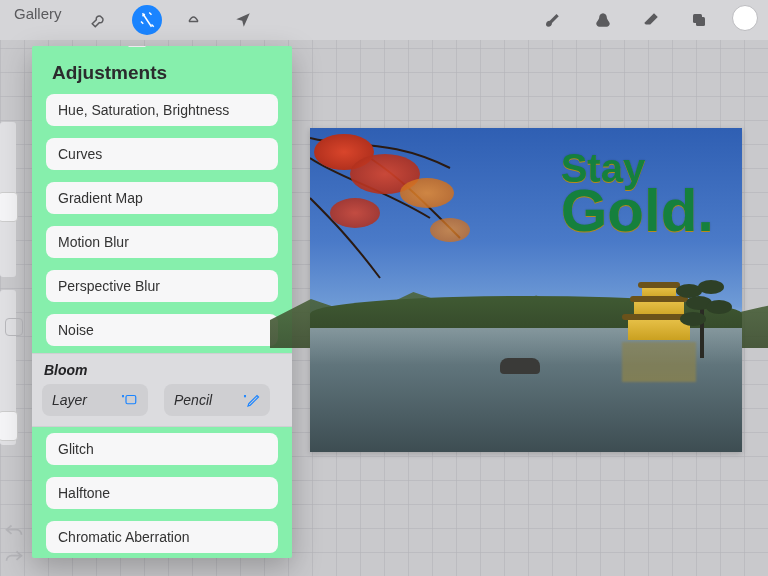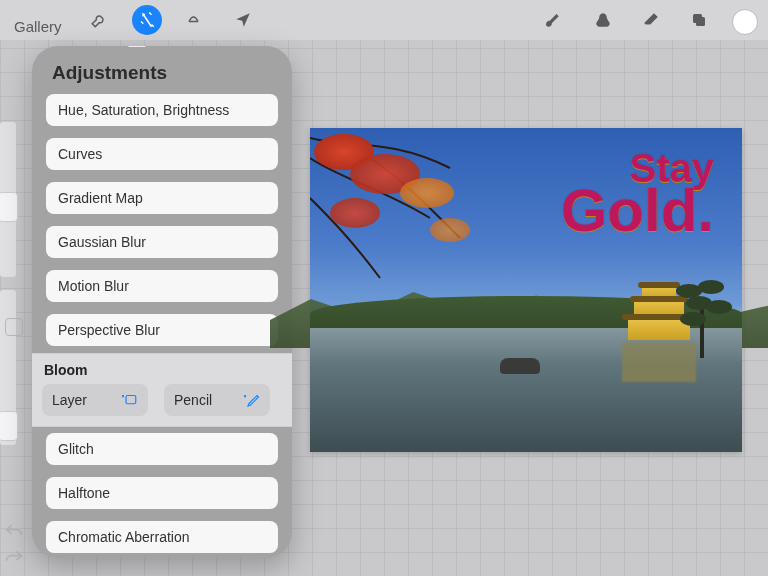--- a/index.html
+++ b/index.html
@@ -12,21 +12,21 @@
     background-size: 24px 24px;
     position: relative;
   }
 
   
   .topbar {
     position: absolute; top: 0; left: 0; right: 0; height: 40px;
     display: flex; align-items: center; padding: 0 10px;
     background: #d5d5d8;
   }
-  .topbar .left, .topbar .right { display: flex; align-items: flex-end; gap: 18px; }
+  .topbar .left, .topbar .right { display: flex; align-items: flex-start; gap: 18px; }
   .topbar .left { flex: 0 0 auto; }
   .topbar .spacer { flex: 1; }
   .gallery-label { font-size: 15px; color: #5a5a5d; font-weight: 500; padding: 0 4px; cursor: pointer; }
   .tb-btn { width: 30px; height: 30px; display:flex; align-items:center; justify-content:center; border-radius:50%; color:#5b5b5e; cursor:pointer; }
   .tb-btn.active { background:#1a84ff; color:#fff; }
   .tb-btn svg { width: 18px; height: 18px; }
   .color-swatch { width:26px; height:26px; border-radius:50%; background:#fff; border:1px solid #bcbcc0; cursor:pointer; }
 
   
   .side-slider { position:absolute; left:0; width:16px; background:#e0e0e3; border-radius:3px; }
@@ -35,37 +35,37 @@
   .side-slider .thumb { position:absolute; left:-2px; width:20px; height:30px; background:#f4f4f6; border:1px solid #ccc; border-radius:4px; }
   .side-slider.top .thumb { top:70px; }
   .side-slider.bot .thumb { bottom:4px; }
   .side-square { position:absolute; left:5px; top:318px; width:18px; height:18px; border:1.5px solid #b8b8bc; border-radius:4px; background:transparent; }
   .undo-redo { position:absolute; left:4px; bottom:12px; display:flex; flex-direction:column; gap:10px; color:#b5b5b9; }
   .undo-redo div { width:20px; height:16px; cursor:pointer; }
 
   
   .popover {
     position:absolute; left:32px; top:46px; width:260px; height:512px;
-    background:#a3a3a3; border-radius:26px; box-shadow:0 10px 30px rgba(0,0,0,.25);
+    background:#86efac; border-radius:2px; box-shadow:0 10px 30px rgba(0,0,0,.25);
     padding:10px 8px 8px 8px; overflow:hidden;
   }
   .popover::before {
     content:""; position:absolute; top:-8px; left:96px;
     border-left:9px solid transparent; border-right:9px solid transparent; border-bottom:9px solid #ececef;
   }
   .pop-title { font-size:19px; font-weight:700; color:#2b2b2d; padding:6px 12px 10px 12px; }
   .adj-list { display:flex; flex-direction:column; gap:11px; padding:0 6px; }
   .adj-item {
     background:#f7f7f8; border-radius:8px; padding:8px 12px; font-size:14px; color:#333;
     margin-bottom:1px; cursor:pointer;
   }
 
   .bloom-section {
     margin:6px -8px; background:#dcdcdf; padding:6px 22px 10px 10px;
-    border-top:1px solid #cfcfd2; border-bottom:1px solid #cfcfd2;
+    border-top:1px solid #cfcfd2; border-bottom:1px solid #cfcfd2;font-style:italic;
   }
   .bloom-title { font-size:14px; font-weight:700; color:#232325; padding:2px 4px 6px 2px; }
   .bloom-row { display:flex; gap:16px; }
   .bloom-btn {
     flex:1; background:#cfcfd2; border-radius:8px; padding:8px 10px; display:flex; align-items:center;
     justify-content:space-between; font-size:14px; color:#2d2d2f; cursor:pointer;
   }
   .bloom-btn .mini-icon { color:#1a84ff; display:flex; align-items:center; }
   .bloom-btn .mini-icon svg { width:18px; height:14px; }
 
@@ -97,23 +97,23 @@
   .temple .r1 { top:30px; } .temple .r2 { top:12px; left:8px; right:8px; } .temple .r3 { top:-2px; left:16px; right:16px; }
   .temple-ref { position:absolute; right:46px; top:214px; width:74px; height:40px;
     background:linear-gradient(#caa020,#9c7c18); opacity:.35; transform:scaleY(-1); filter:blur(1px); }
 
   .branch { position:absolute; stroke:#2a1a12; stroke-width:2; fill:none; }
   .leaves { position:absolute; border-radius:50%; }
   .leaves.red { background:radial-gradient(#d9452b,#a22818); }
   .leaves.orange { background:radial-gradient(#e88a2e,#c4651a); }
 
   .stay-gold {
-    position:absolute; right:28px; top:22px; color:#be185d;
+    position:absolute; right:28px; top:22px; color:#15803d;
     font-family:"Brush Script MT","Segoe Script",cursive; font-weight:700;
-    text-align:right; line-height:0.9; text-shadow:0 1px 0 #b78a1c, 0 0 2px rgba(0,0,0,.2);
+    text-align:left; line-height:0.9; text-shadow:0 1px 0 #b78a1c, 0 0 2px rgba(0,0,0,.2);
   }
   .stay-gold .l1 { font-size:40px; display:block; }
   .stay-gold .l2 { font-size:60px; display:block; margin-top:-2px; }
 
   .pine { position:absolute; right:10px; top:150px; width:60px; height:80px; }
   .pine::before { content:""; position:absolute; left:28px; top:20px; width:4px; height:60px; background:#2a2a24; }
   .pine .cluster { position:absolute; width:26px; height:14px; background:#2e4026; border-radius:50%; }
 </style>
 </head>
 <body>
@@ -187,23 +187,23 @@
       </svg></div>
 </div>
 
 <div class="popover">
   <div class="pop-title">Adjustments</div>
 
   <div class="adj-list">
     <div class="adj-item">Hue, Saturation, Brightness</div>
     <div class="adj-item">Curves</div>
     <div class="adj-item">Gradient Map</div>
-    <div class="adj-item">Gaussian Blur</div>
     <div class="adj-item">Motion Blur</div>
     <div class="adj-item">Perspective Blur</div>
+    <div class="adj-item">Noise</div>
   </div>
 
   <div class="bloom-section">
     <div class="bloom-title">Bloom</div>
     <div class="bloom-row">
       <div class="bloom-btn">
         <span>Layer</span>
         <span class="mini-icon">
           <svg viewBox="0 0 24 18" fill="none" stroke="currentColor" stroke-width="1.6">
               <path d="M3 5l2-2M3 3l2 2"></path>

